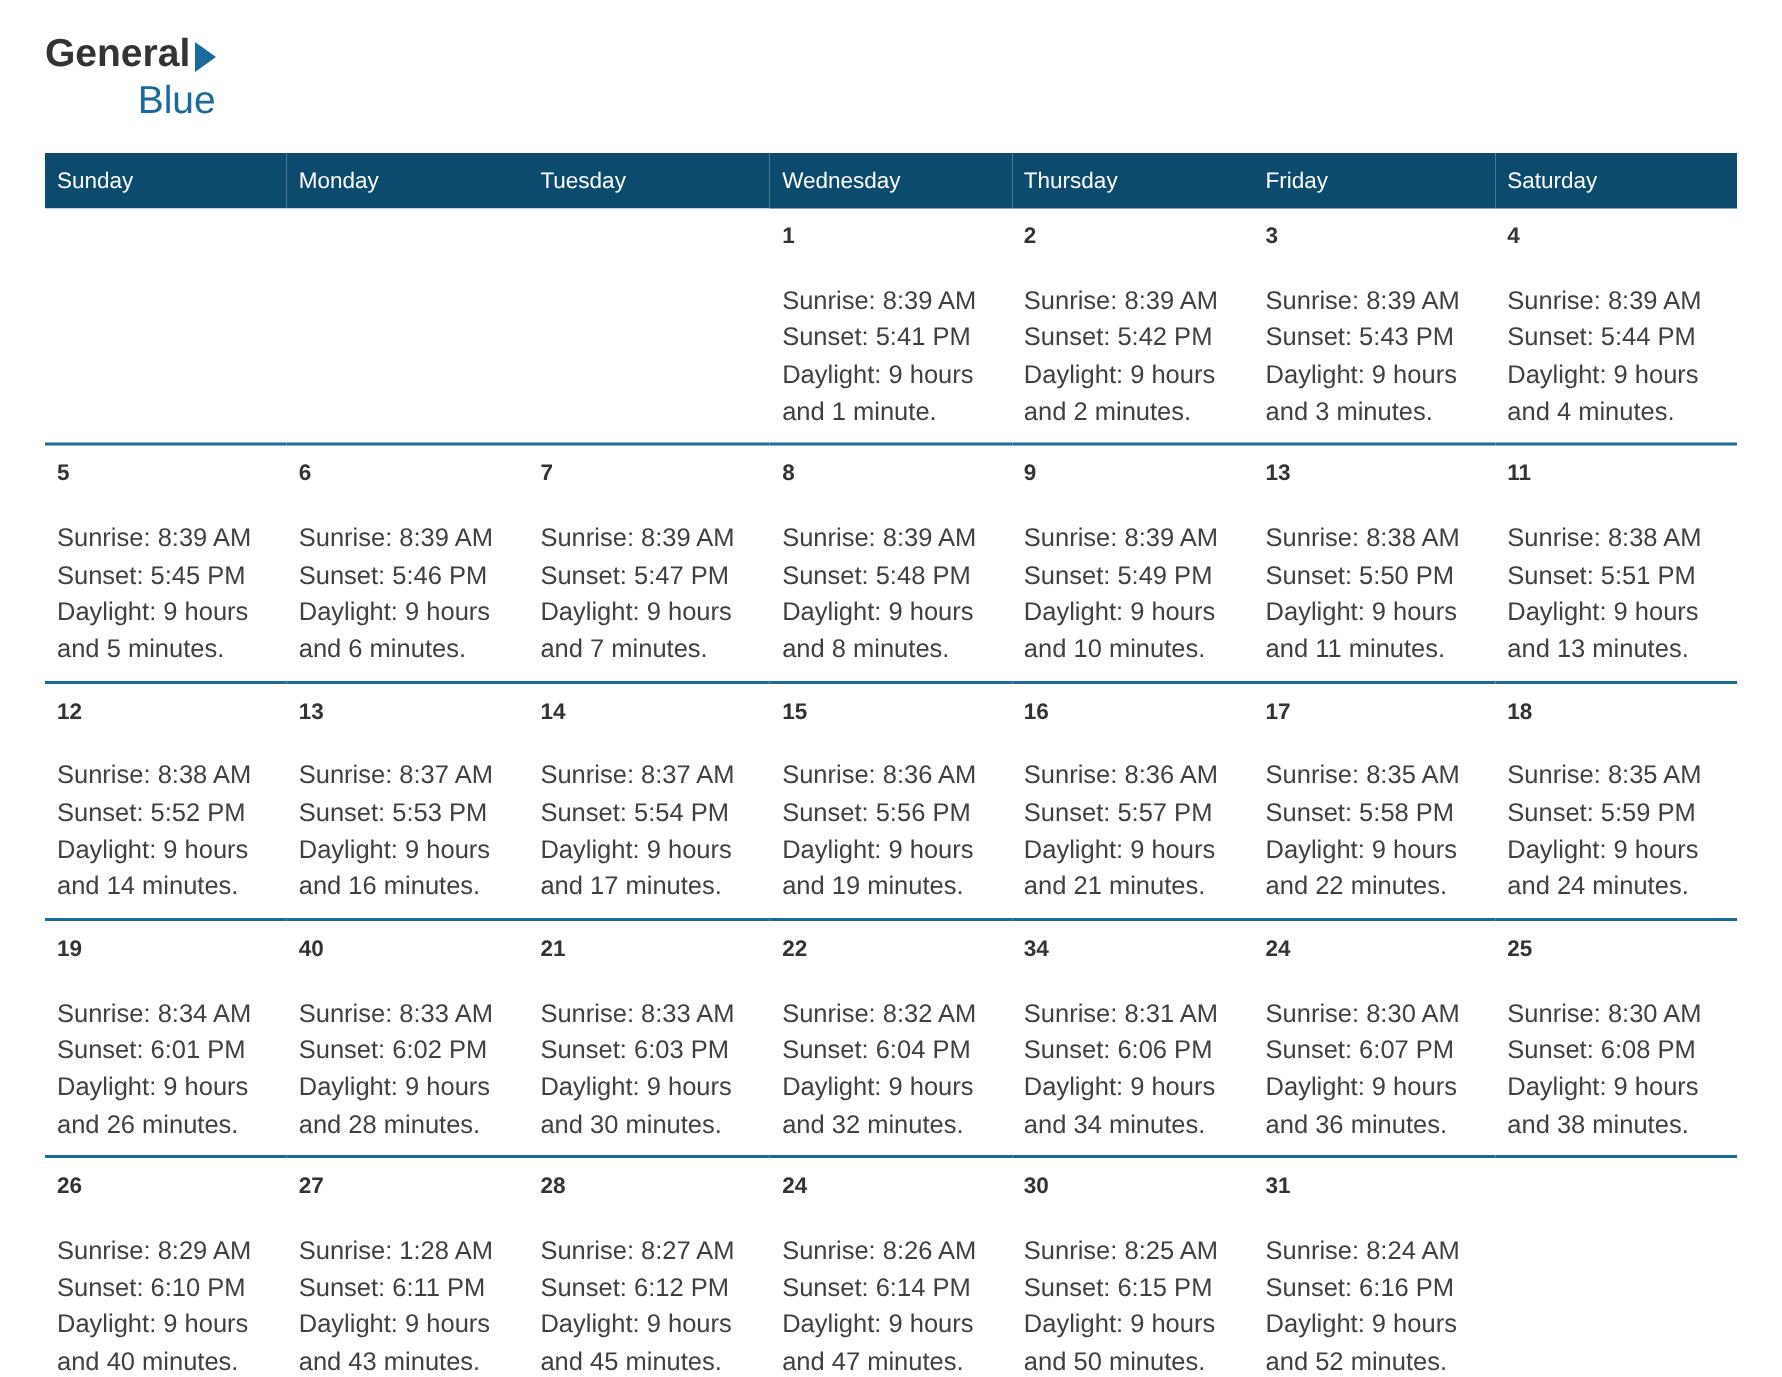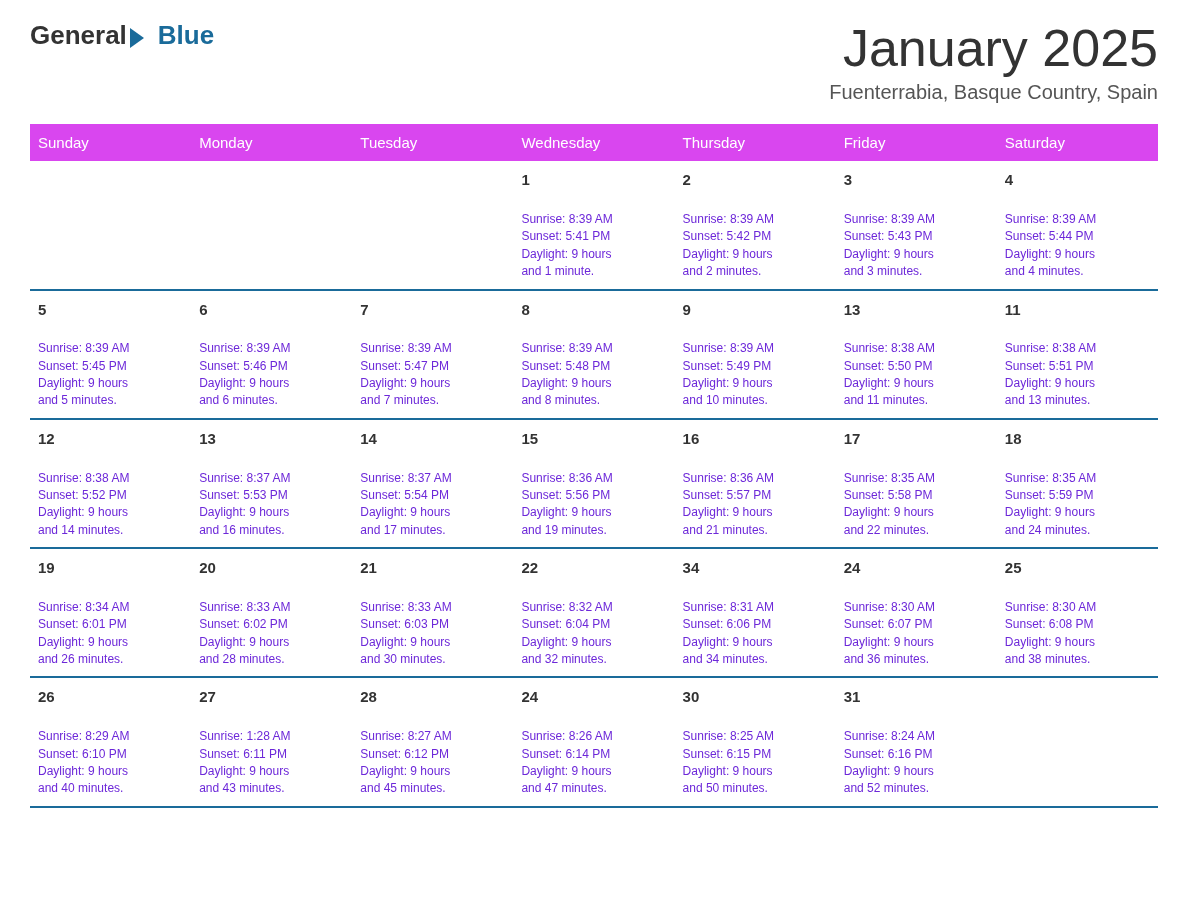--- a/index.html
+++ b/index.html
@@ -12,23 +12,22 @@
       min-height: 918px;
     }
     .header {
       display: flex;
       justify-content: space-between;
       align-items: flex-start;
       margin-bottom: 20px;
     }
     .logo {
       display: flex;
-      flex-direction: row;
-      align-items: center;
-      gap: 12px;
+      flex-direction: column;
+      align-items: flex-end;
     }
     .logo-top {
       display: flex;
       align-items: center;
     }
     .logo-text-general {
       font-size: 26px;
       font-weight: bold;
       color: #333;
     }
@@ -36,21 +35,21 @@
       width: 0;
       height: 0;
       border-left: 14px solid #1a6b9a;
       border-top: 10px solid transparent;
       border-bottom: 10px solid transparent;
       margin-left: 3px;
       margin-top: 4px;
     }
     .logo-text-blue {
       font-size: 26px;
-      font-weight: bold;
+      font-weight: normal;
       color: #1a6b9a;
       margin-left: 4px;
     }
     .title-section {
       text-align: right;
     }
     .main-title {
       font-size: 52px;
       font-weight: normal;
       color: #333;
@@ -60,21 +59,21 @@
       font-size: 20px;
       color: #555;
       margin-top: 4px;
     }
     table {
       width: 100%;
       border-collapse: collapse;
       table-layout: fixed;
     }
     thead tr {
-      background-color: #d946ef;
+      background-color: #0c4a6e;
       color: #fff;
     }
     thead th {
       padding: 10px 8px;
       text-align: left;
       font-size: 15px;
       font-weight: normal;
     }
     tbody tr {
       border-bottom: 2px solid #1a6b9a;
@@ -86,42 +85,38 @@
       color: #333;
       line-height: 1.45;
     }
     .day-number {
       font-size: 15px;
       font-weight: bold;
       display: block;
       margin-bottom: 3px;
     }
     .day-info {
-      font-size: 12px;
-      color: #6d28d9;
+      font-size: 17px;
+      color: #404040;
       margin-top: 20px;
     }
     tbody td.empty {
       background: #fff;
     }
   </style>
 </head>
 <body>
 
 <div class="header">
   <div class="logo">
     <div class="logo-top">
       <span class="logo-text-general">General</span>
       <div class="logo-arrow"></div>
     </div>
     <span class="logo-text-blue" style="margin-left:2px;">Blue</span>
-  </div>
-  <div class="title-section">
-    <div class="main-title">January 2025</div>
-    <div class="subtitle">Fuenterrabia, Basque Country, Spain</div>
   </div>
 </div>
 
 <table>
   <thead>
     <tr>
     <th>Sunday</th>
         <th>Monday</th>
         <th>Tuesday</th>
         <th>Wednesday</th>
@@ -268,21 +263,21 @@
       </tr>
       <tr>
         <td>
           <span class="day-number">19</span>
           <div class="day-info" style="white-space: pre-line;">Sunrise: 8:34 AM
 Sunset: 6:01 PM
 Daylight: 9 hours
 and 26 minutes.</div>
         </td>
         <td>
-          <span class="day-number">20</span>
+          <span class="day-number">40</span>
           <div class="day-info" style="white-space: pre-line;">Sunrise: 8:33 AM
 Sunset: 6:02 PM
 Daylight: 9 hours
 and 28 minutes.</div>
         </td>
         <td>
           <span class="day-number">21</span>
           <div class="day-info" style="white-space: pre-line;">Sunrise: 8:33 AM
 Sunset: 6:03 PM
 Daylight: 9 hours

